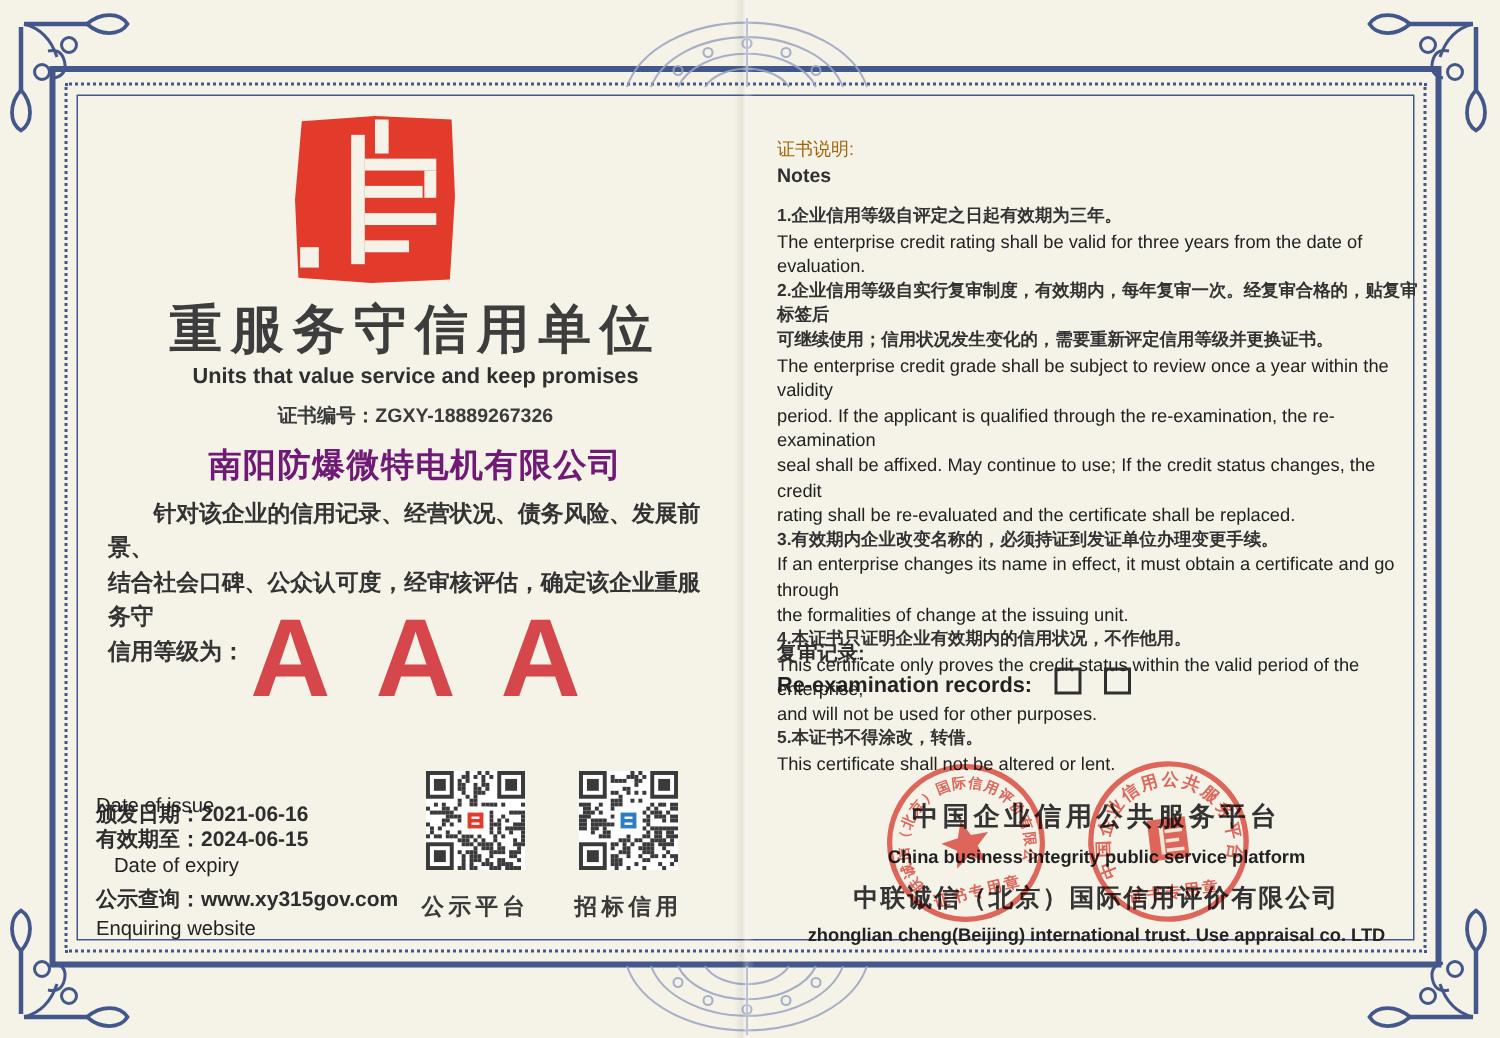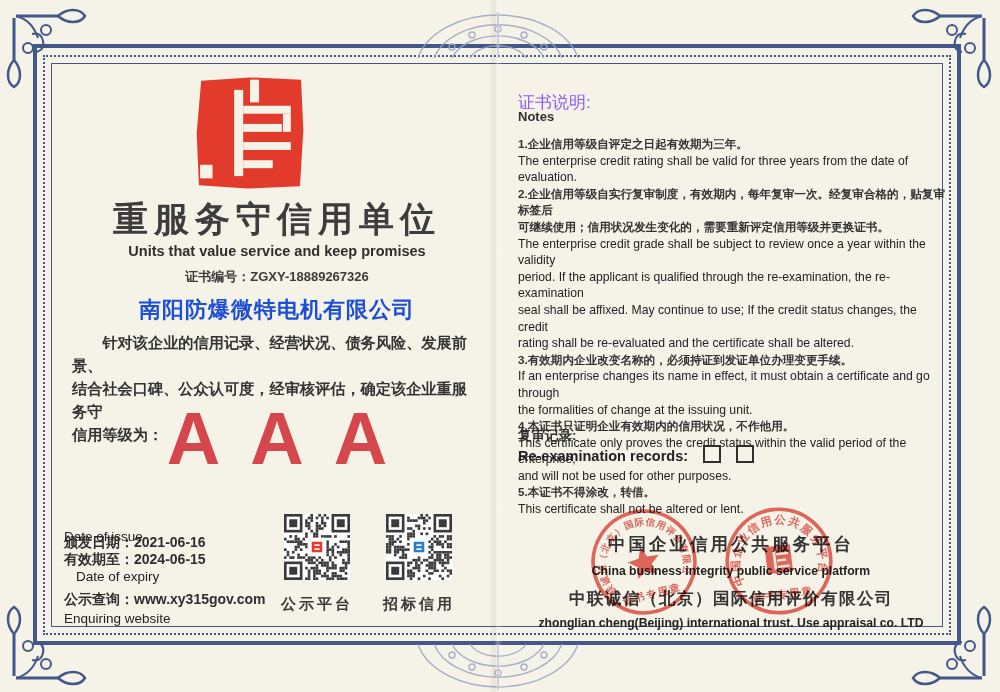--- a/index.html
+++ b/index.html
@@ -24,36 +24,36 @@
   .medallion.top{top:9px;}
   .medallion.bottom{top:643px;transform:scaleY(-1);}
   .fold{position:absolute;top:0;bottom:0;left:489px;width:14px;
     background:linear-gradient(90deg,rgba(0,0,0,0),rgba(100,95,80,.10) 40%,rgba(255,255,255,.28) 60%,rgba(0,0,0,0));}
   
   .abs{position:absolute;}
   #logo{left:193px;top:74px;width:114px;height:118px;}
   #title{left:58px;top:196px;width:438px;text-align:center;font-size:35px;font-weight:bold;letter-spacing:6px;color:#3d3d3d;}
   #subtitle{left:58px;top:243px;width:438px;text-align:center;font-size:14.5px;font-weight:bold;color:#2f2f2f;}
   #certno{left:58px;top:268px;width:438px;text-align:center;font-size:13px;font-weight:bold;}
-  #company{left:58px;top:295px;width:438px;text-align:center;font-size:22px;font-weight:bold;letter-spacing:1px;color:#1d4ed8;}
+  #company{left:58px;top:295px;width:438px;text-align:center;font-size:22px;font-weight:bold;letter-spacing:1px;color:#701a75;}
   #body-text{left:72px;top:331px;width:408px;font-size:15.2px;font-weight:bold;line-height:23px;color:#333;}
   #body-text .indent{text-indent:2em;}
   #rating{left:58px;top:396px;width:438px;text-align:center;font-size:74px;font-weight:bold;
     color:var(--rating-red,#d6474b);letter-spacing:30px;text-indent:30px;}
   .zh-label{font-weight:bold;font-size:14px;color:#2e2e2e;}
   .en-label{font-size:13.5px;font-weight:normal;color:#222;}
   #issue-zh{left:64px;top:534px;} #issue-en{left:64px;top:529px;}
   #expiry-zh{left:64px;top:551px;} #expiry-en{left:76px;top:569px;}
   #enquiry-zh{left:64px;top:591px;} #enquiry-en{left:64px;top:611px;}
   .qr{width:66px;height:66px;background:#fff;}
   #qr1{left:284px;top:514px;} #qr2{left:386px;top:514px;}
   .qr-label{top:595px;width:86px;text-align:center;font-size:15px;font-weight:bold;letter-spacing:3px;color:#3a3a3a;}
   #qr1-label{left:274px;} #qr2-label{left:376px;}
   
-  #notes-title-zh{left:518px;top:91px;font-size:17px;color:#8b5cf6;}
+  #notes-title-zh{left:518px;top:91px;font-size:12px;color:#a16207;}
   #notes-title-en{left:518px;top:109px;font-size:13px;font-weight:bold;color:#2f2f2f;}
   #notes-list{left:518px;top:136px;width:428px;}
   #notes-list .line{line-height:16.6px;}
   #notes-list .zh{font-size:11.6px;font-weight:600;color:#333;}
   #notes-list .en{font-size:12.2px;font-weight:500;color:#222;}
   #reexam-zh{left:518px;top:427px;font-size:13.5px;font-weight:600;color:#2f2f2f;}
   #reexam-row{left:518px;top:445px;font-size:14.5px;font-weight:600;color:#222;}
   .cb{display:inline-block;width:14px;height:14px;border:2.5px solid #2f2f2f;vertical-align:-2px;margin-left:11px;background:transparent;}
   #footer-right{left:520px;top:532px;width:422px;text-align:center;}
   #platform-zh{font-size:17.5px;font-weight:bold;letter-spacing:3px;color:#333;}
@@ -591,21 +591,21 @@
   <div class="abs" id="notes-title-en">Notes</div>
 
   <div class="abs" id="notes-list">
     <div class="line zh">1.企业信用等级自评定之日起有效期为三年。</div>
     <div class="line en">The enterprise credit rating shall be valid for three years from the date of evaluation.</div>
     <div class="line zh">2.企业信用等级自实行复审制度，有效期内，每年复审一次。经复审合格的，贴复审标签后</div>
     <div class="line zh">可继续使用；信用状况发生变化的，需要重新评定信用等级并更换证书。</div>
     <div class="line en">The enterprise credit grade shall be subject to review once a year within the validity</div>
     <div class="line en">period. If the applicant is qualified through the re-examination, the re-examination</div>
     <div class="line en">seal shall be affixed. May continue to use; If the credit status changes, the credit</div>
-    <div class="line en">rating shall be re-evaluated and the certificate shall be altered.</div>
+    <div class="line en">rating shall be re-evaluated and the certificate shall be replaced.</div>
     <div class="line zh">3.有效期内企业改变名称的，必须持证到发证单位办理变更手续。</div>
     <div class="line en">If an enterprise changes its name in effect, it must obtain a certificate and go through</div>
     <div class="line en">the formalities of change at the issuing unit.</div>
     <div class="line zh">4.本证书只证明企业有效期内的信用状况，不作他用。</div>
     <div class="line en">This certificate only proves the credit status within the valid period of the enterprise,</div>
     <div class="line en">and will not be used for other purposes.</div>
     <div class="line zh">5.本证书不得涂改，转借。</div>
     <div class="line en">This certificate shall not be altered or lent.</div>
   </div>
 

